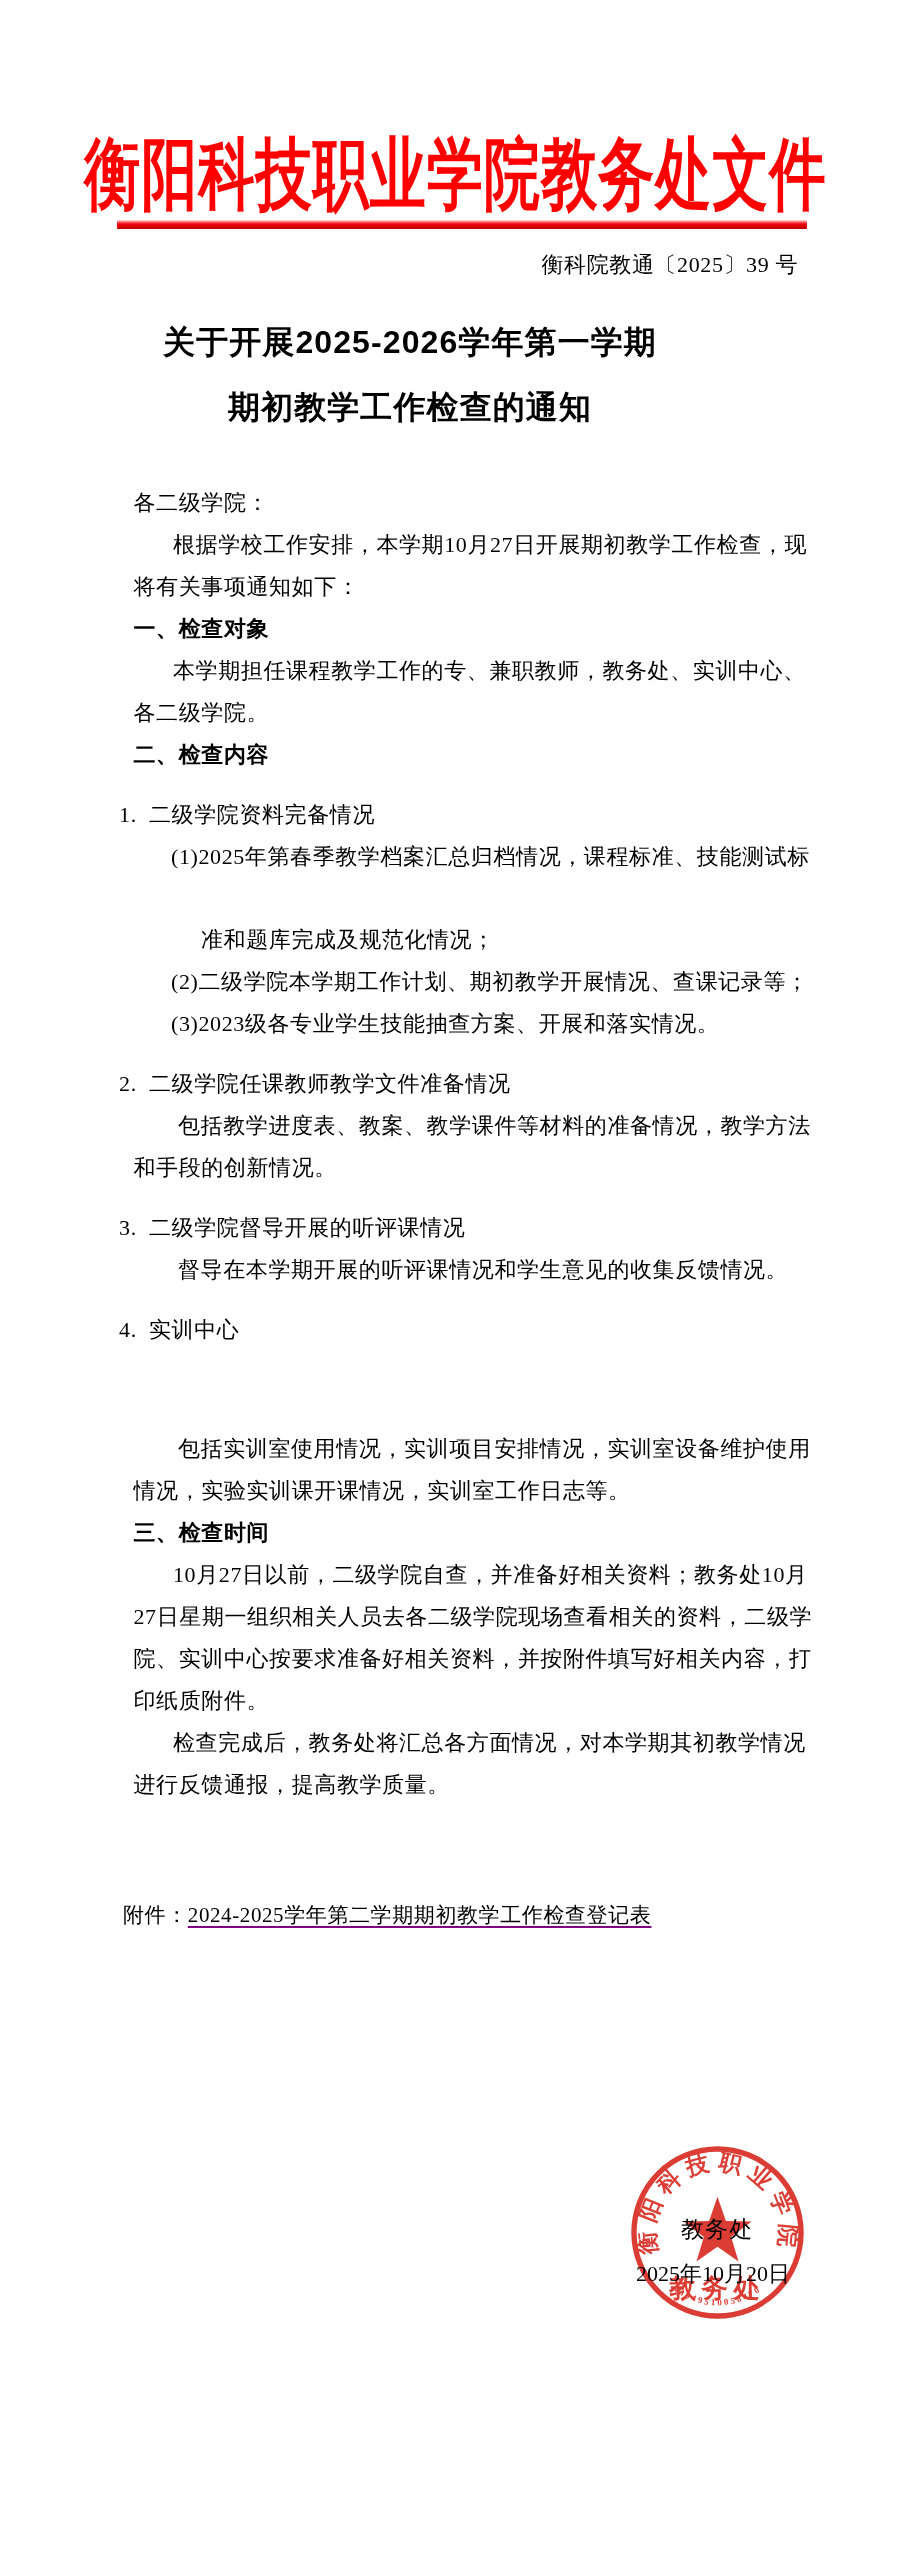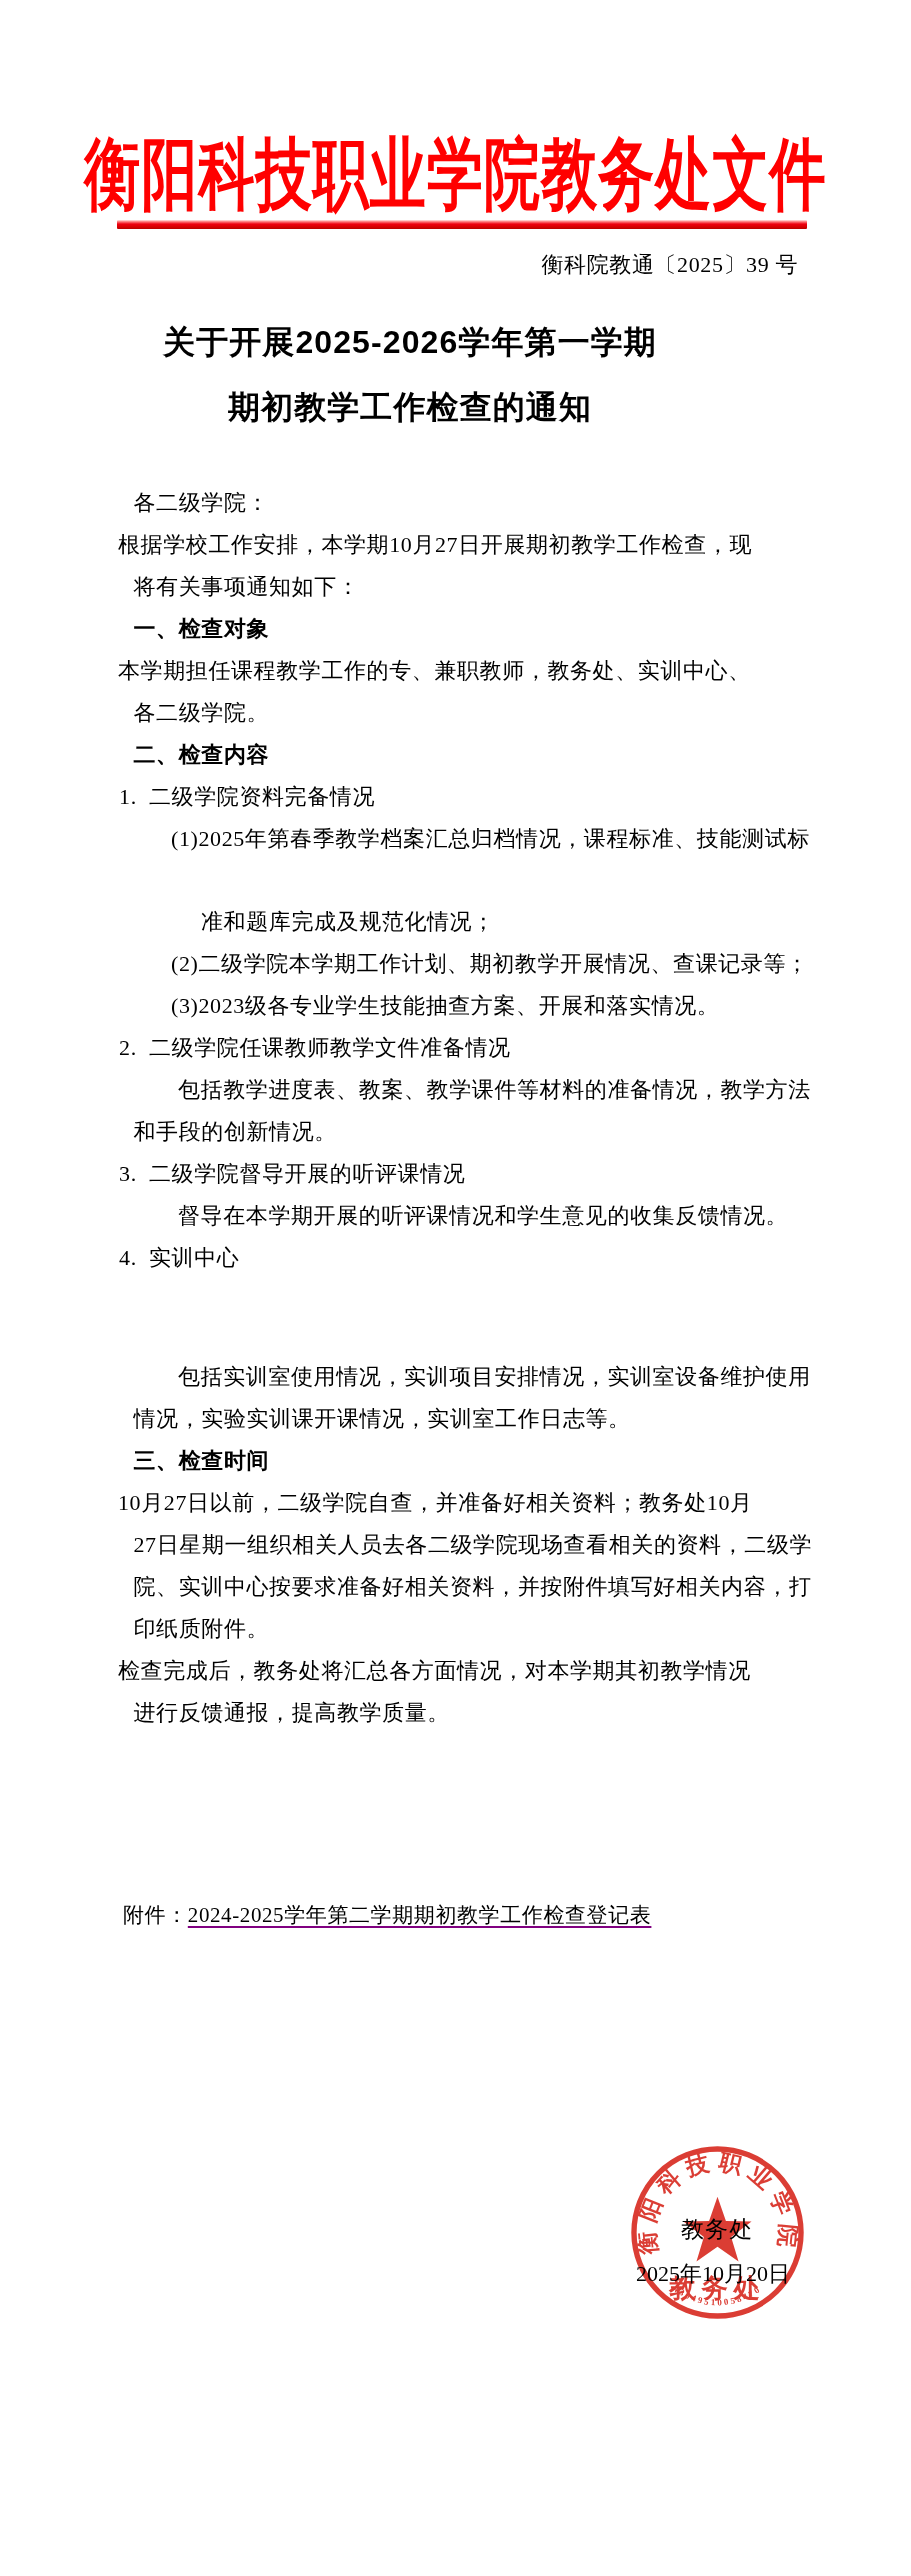--- a/index.html
+++ b/index.html
@@ -56,23 +56,23 @@
   .body-block{
     position:absolute;
     top:482px; left:118px;
     width:700px;
     font-size:22px;
     line-height:42px;
     letter-spacing:0.6px;
   }
   .bodyline{white-space:pre;}
   .l-normal{margin-left:15.5px;}
-  .l-para{}
+  .l-para{margin-left:55px;}
   .l-heading{margin-left:15.5px;font-family:"Liberation Sans", sans-serif;font-weight:bold;}
-  .l-item{margin-left:1.1px;}
+  .l-item{margin-left:1.1px;margin-top:18px;}
   .l-sub{margin-left:53px;}
   .l-subcont{margin-left:83px;margin-top:41px;}
   .l-itemcont{margin-left:60px;}
   .gap-before{margin-top:77px;}
   
   .attachment{
     position:absolute;
     top:1901px; left:123px;
     font-size:21px;
     letter-spacing:0.6px;

